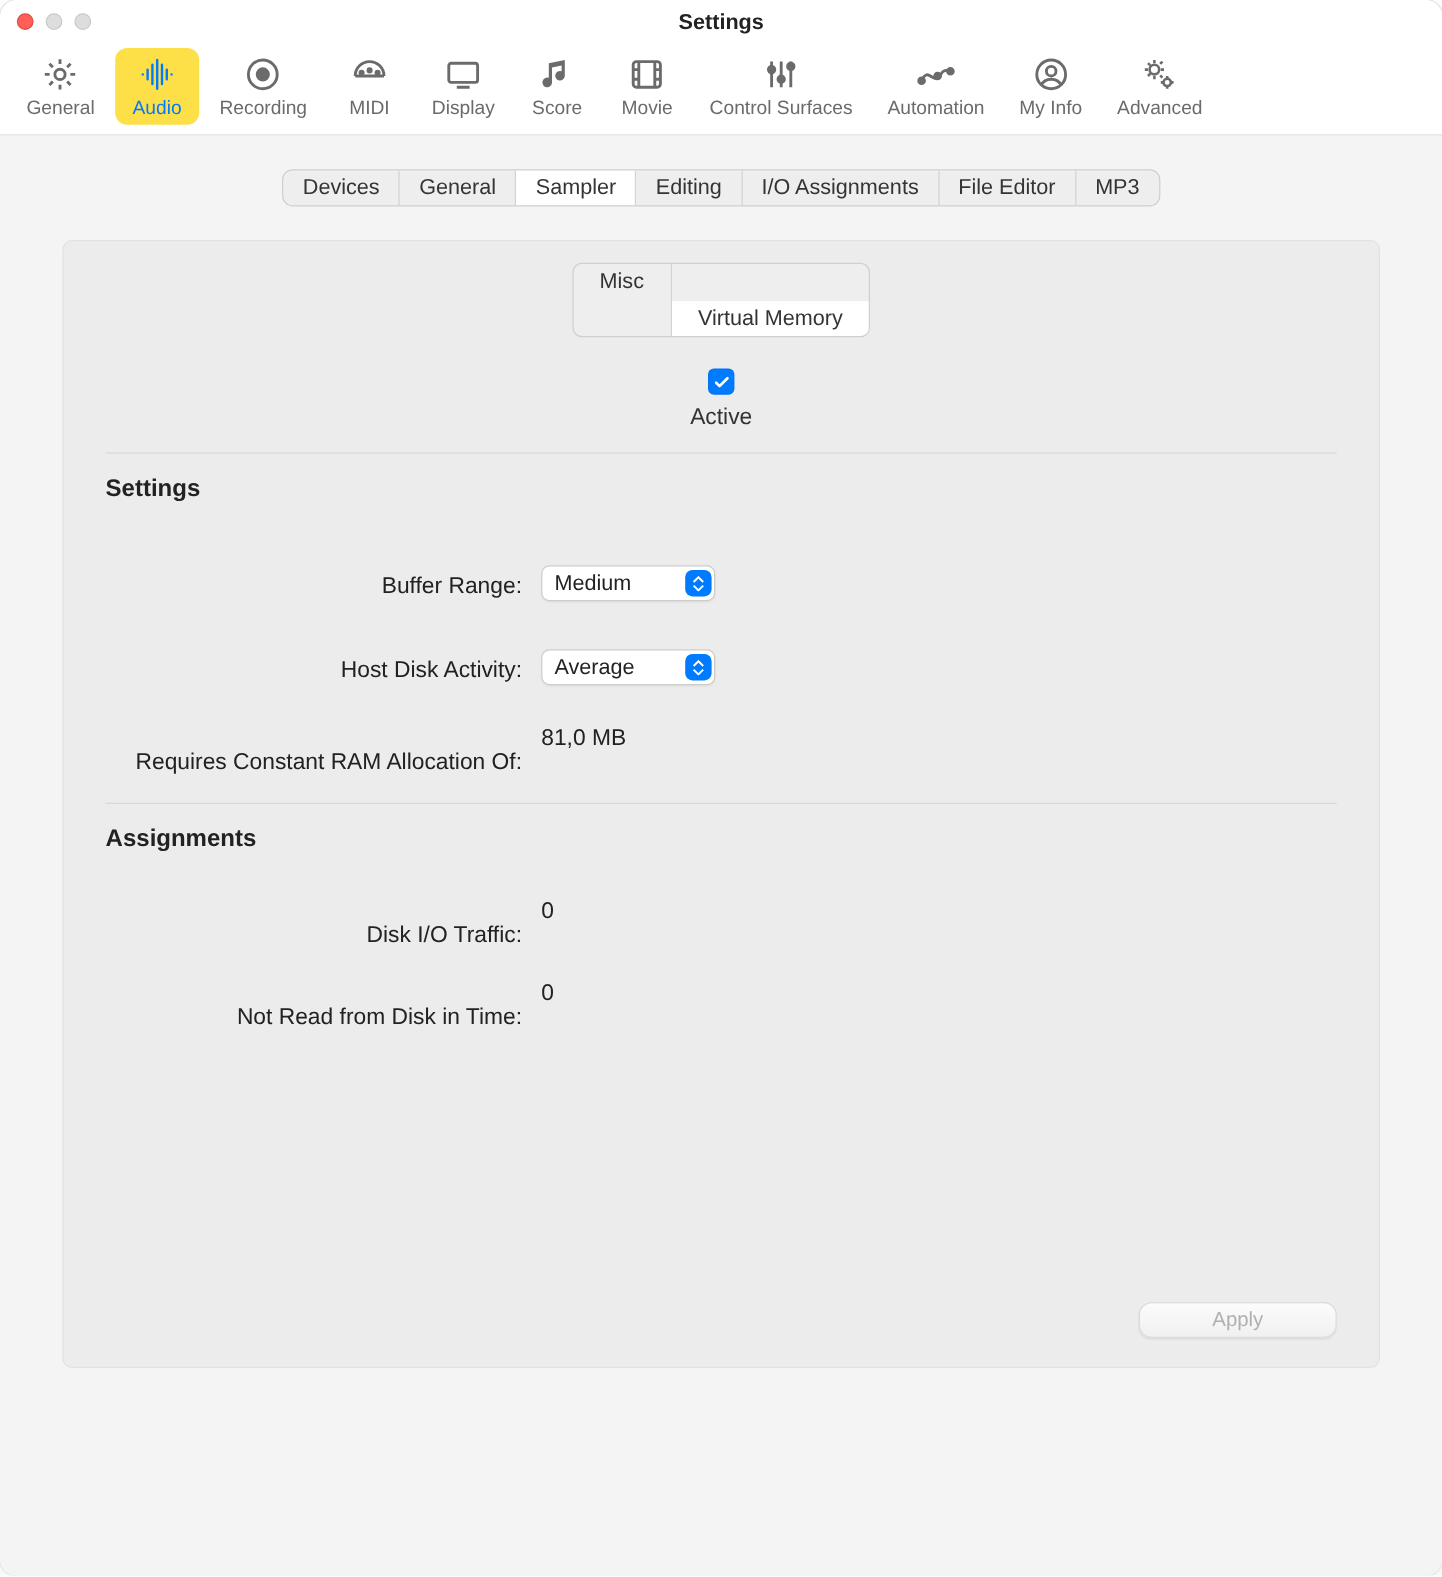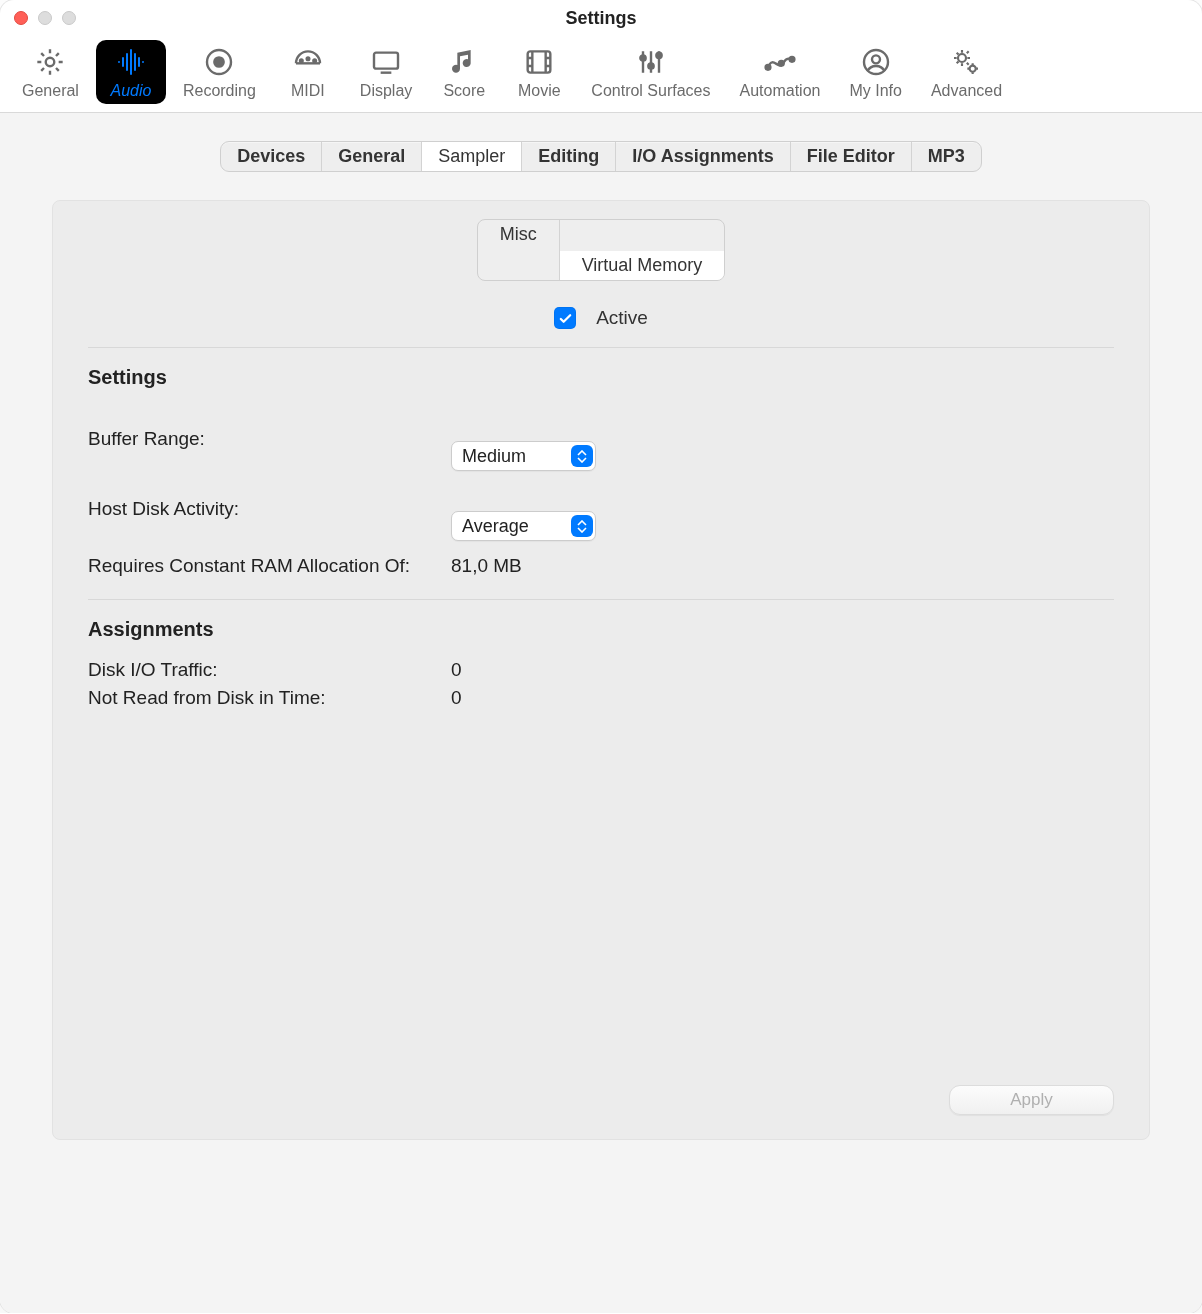--- a/index.html
+++ b/index.html
@@ -48,41 +48,41 @@
   .toolbar {
     display:flex; gap:5px; padding:4px 10px 8px;
     border-bottom:1px solid var(--mac-border);
     background:#fff;
   }
   .tool-item {
     display:flex; flex-direction:column; align-items:center; justify-content:center;
     min-width: 70px; padding: 6px 12px 4px; border-radius:10px;
     color:var(--mac-gray); cursor:default;
   }
-  .tool-item.selected { background:#000000; color:var(--mac-blue);font-style:italic; }
+  .tool-item.selected { background:#fde047; color:var(--mac-blue); }
   .tool-item .lbl { font-size:16px; margin-top:4px; }
   .tool-icon { width:32px; height:32px; display:flex; align-items:center; justify-content:center; }
 
   
   .content {
     background:#f4f4f4;
     padding: 28px 24px 60px;
     min-height: 1200px;
   }
 
   .seg-control {
     display:flex; margin:0 auto; width:max-content;
     background:var(--seg-bg);
     border:1px solid var(--seg-border);
     border-radius:9px; overflow:hidden;
     box-shadow: inset 0 1px 0 rgba(255,255,255,.4);
   }
   .seg-control .seg {
     padding:4px 16px; font-size:18px; color:#343434;
-    border-right:1px solid #d3d3d3; cursor:default;font-weight:bold;
+    border-right:1px solid #d3d3d3; cursor:default;
   }
   .seg-control .seg:last-child { border-right:none; }
   .seg-control .seg.selected {
     background:#fff; font-weight:500;
   }
 
   .panel {
     margin: 28px 28px 0;
     background:var(--mac-bg);
     border:1px solid #e2e2e2;
@@ -100,40 +100,40 @@
   }
   .subseg .sseg {
     padding:4px 22px; font-size:18px; color:#343434;
     border-right:1px solid #d3d3d3; cursor:default;
   }
   .subseg .sseg:last-child { border-right:none;margin-top:31px; }
   .subseg .sseg.selected { background:#fff; font-weight:500; }
 
   .checkbox-row {
     display:flex; align-items:center; justify-content:center;
-    gap:20px; margin:26px 0 18px;
+    gap:8px; margin:26px 0 18px;flex-direction:column;
   }
   .mac-check {
     width:22px; height:22px; border-radius:5px;
     background:var(--mac-blue);
     display:flex; align-items:center; justify-content:center;
     box-shadow: inset 0 0 0 1px rgba(0,0,0,0.05);
   }
   .mac-check svg { width:15px; height:15px; }
 
   .hr { height:1px; background:#d8d8d8; margin:8px 0 18px; }
 
   .section-title { font-weight:700; font-size:20px; color:#222; margin:8px 0 18px; }
 
   .form-row {
     display:grid; grid-template-columns: 347px 16px 1fr;
     align-items:center; margin: 6px 0;
     font-size:19px; color:#222;
   }
-  .form-row .lbl { text-align:left; }
+  .form-row .lbl { text-align:right;margin-top:40px; }
   .form-row .gap { width:10px; }
 
   .popup {
     display:flex; align-items:center; justify-content:space-between;
     width:145px; height:30px;
     background:#fff; border:1px solid #ccc; border-radius:7px;
     padding:0 2px 0 10px; font-size:18px; color:#222;
     box-shadow: 0 1px 1px rgba(0,0,0,0.04);
     margin-top: 34px;
   }

